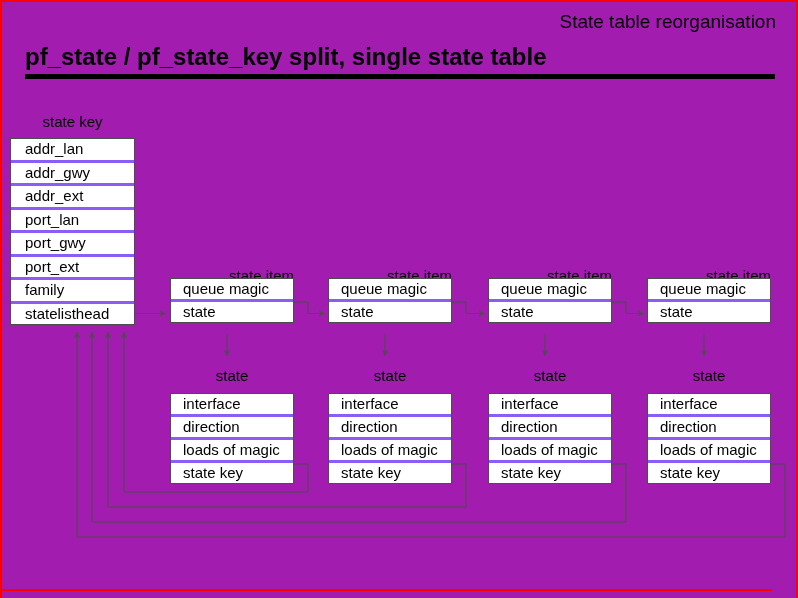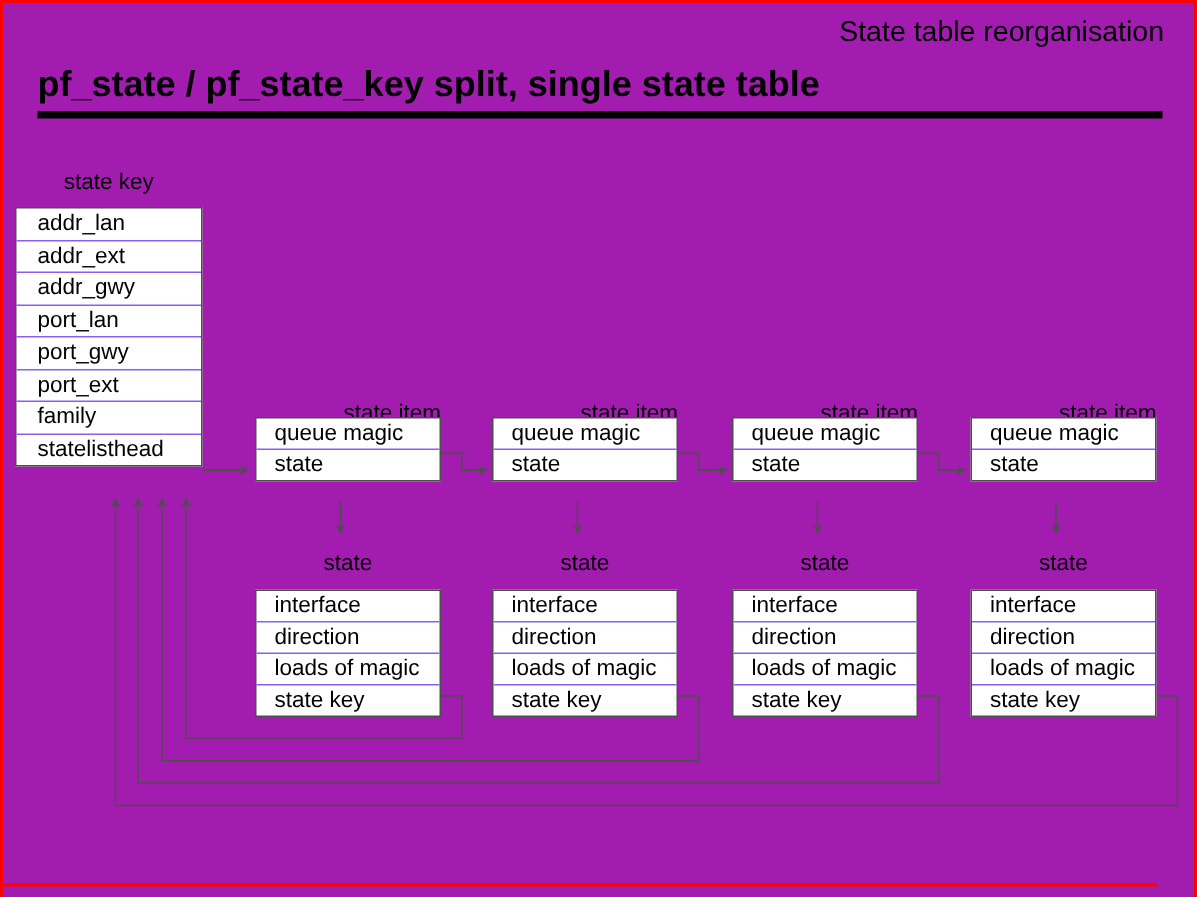--- a/index.html
+++ b/index.html
@@ -22,21 +22,21 @@
   .main-title{
     position:absolute;top:42px;left:25px;width:760px;font-size:24px;
     font-weight:700;line-height:30px;white-space:nowrap;letter-spacing:0px;
   }
   .title-rule{position:absolute;top:74px;left:25px;width:750px;height:5px;background:#000;}
 
   
   .dbox{position:absolute;border:1px solid #4d4d4d;background:#fff;box-sizing:border-box;}
   .trow{
     height:20px;line-height:20px;font-size:15px;padding-left:12px;
-    border-bottom:1px solid #8b5cf6;white-space:nowrap;overflow:hidden;
+    border-bottom:3px solid #8b5cf6;white-space:nowrap;overflow:hidden;
   }
   .trow:last-child{border-bottom:none;}
 
   
   .statekey-label{position:absolute;left:10px;top:113px;width:125px;text-align:center;font-size:15px;}
   .statekey{left:10px;top:138px;width:125px;}
   .statekey .trow{height:20.5px;line-height:20.5px;padding-left:14px;}
 
   
   .col{position:absolute;top:266px;width:124px;}
@@ -80,22 +80,22 @@
     </g>
   </svg>
 
   <div class="eyebrow">State table reorganisation</div>
   <div class="main-title">pf_state / pf_state_key split, single state table</div>
   <div class="title-rule"></div>
 
   <div class="statekey-label">state key</div>
   <div class="dbox statekey">
       <div class="trow">addr_lan</div>
+      <div class="trow">addr_gwy</div>
       <div class="trow">addr_ext</div>
-      <div class="trow">addr_gwy</div>
       <div class="trow">port_lan</div>
       <div class="trow">port_gwy</div>
       <div class="trow">port_ext</div>
       <div class="trow">family</div>
       <div class="trow">statelisthead</div>
     </div>
 
   <div class="col col-1">
     <div class="item-label">state item</div>
     <div class="dbox item-box">

